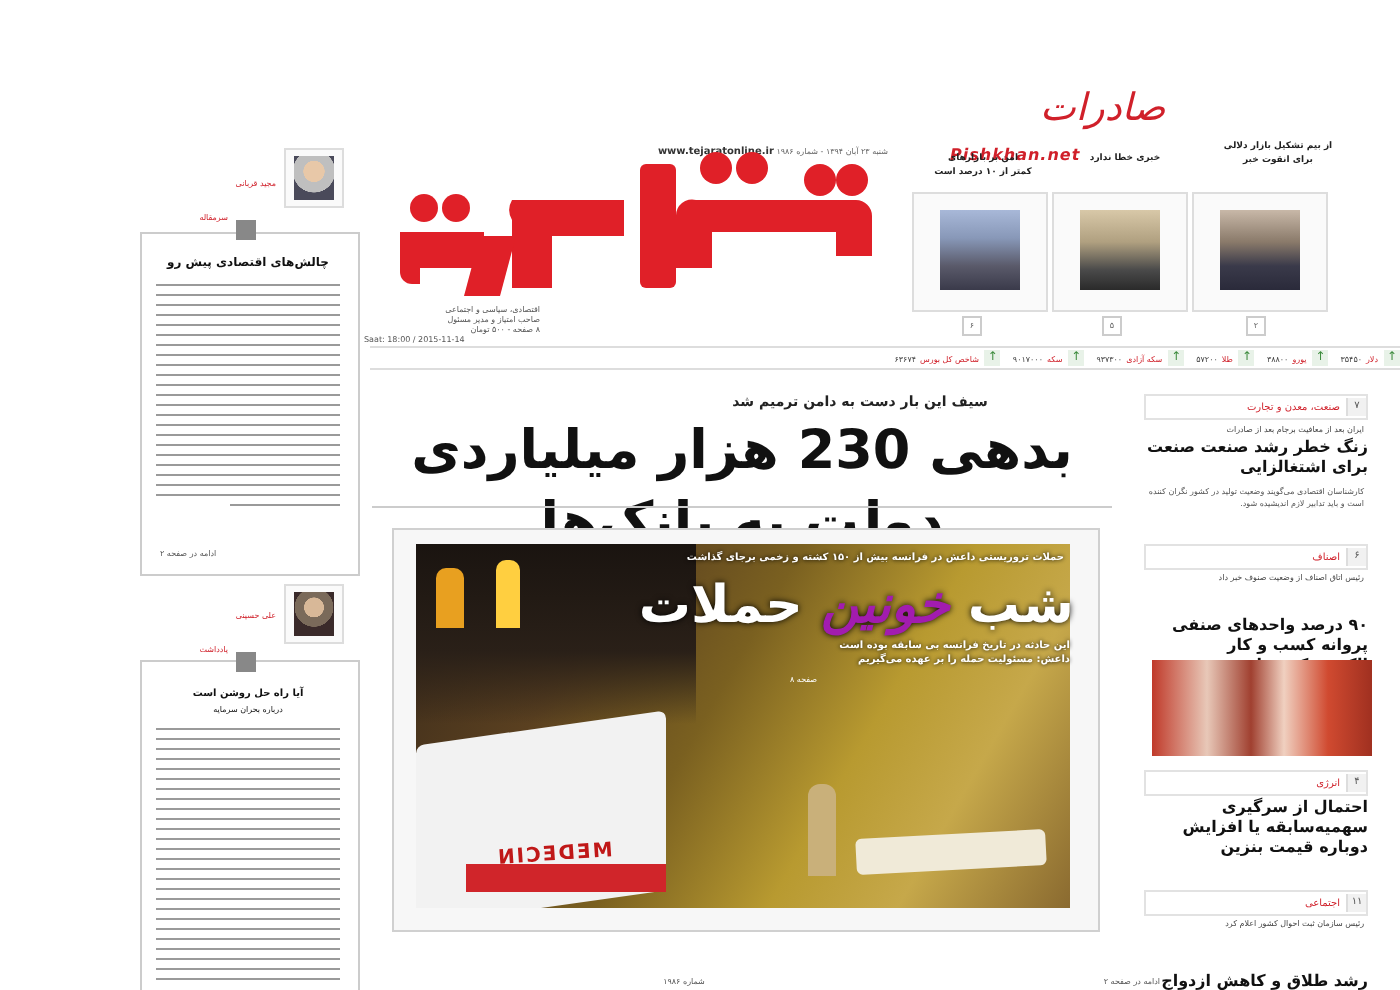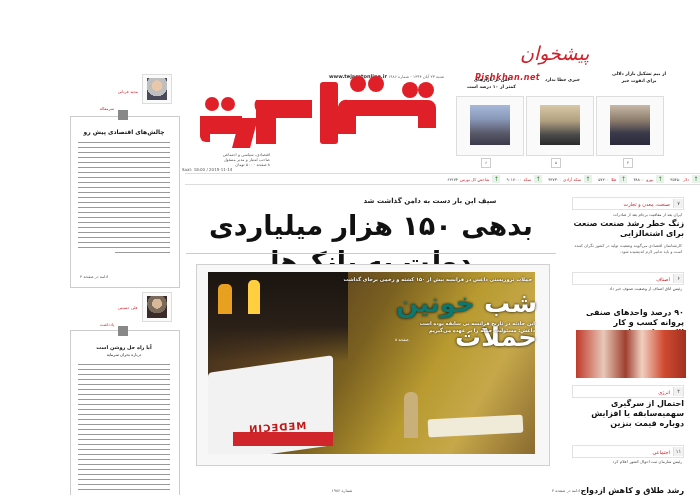--- a/index.html
+++ b/index.html
@@ -28,21 +28,21 @@
   .photo .amb { position:absolute; left:0; top:92px; width:125px; height:90px; background:#f2f2f2; transform:skewY(-8deg); border-radius:4px; }
   .photo .amb-stripe { position:absolute; left:25px; top:160px; width:100px; height:14px; background:#d0252a; }
   .photo .medecin { position:absolute; left:40px; top:150px; font-size:10px; font-weight:bold; color:#c01818; transform:rotate(-4deg) scaleX(-1); letter-spacing:1px; }
   .photo .crowd { position:absolute; left:0; top:0; width:140px; height:90px; background:linear-gradient(180deg,#1a1410,#2a2018 60%,transparent); }
   .photo .p1 { position:absolute; left:10px; top:12px; width:14px; height:30px; background:#e8a020; border-radius:5px 5px 0 0; }
   .photo .p2 { position:absolute; left:40px; top:8px; width:12px; height:34px; background:#ffcf40; border-radius:5px 5px 0 0; }
   .photo .p3 { position:absolute; left:196px; top:120px; width:14px; height:46px; background:#c9b07a; border-radius:6px 6px 0 0; }
   .photo .sheet { position:absolute; left:220px; top:145px; width:95px; height:18px; background:#f0ead8; border-radius:3px; transform:rotate(-3deg); }
   .photo-kicker { left:212px; top:276px; width:320px; font-size:5px; font-weight:bold; color:#fff; text-align:right; text-shadow:0 0 2px #000; }
   .photo-title { left:312px; top:286px; width:225px; font-size:26px; font-weight:900; color:#fff; text-align:right; direction:rtl; text-shadow:0 0 3px #000; line-height:34px; }
-  .photo-title .red { color:#0f766e; }
+  .photo-title .red { color:#a21caf;font-style:italic; }
   .photo-sub { left:330px; top:320px; width:205px; font-size:5px; line-height:7px; color:#fff; text-align:right; font-weight:bold; text-shadow:0 0 2px #000; }
   .photo-page { left:395px; top:337px; font-size:4px; color:#fff; }
   
   .teaser-box { width:66px; height:58px; border:1px solid #ddd; background:#fafafa; }
   .teaser-img { width:40px; height:40px; }
   .teaser-title { font-size:4.5px; line-height:7px; color:#222; text-align:center; direction:rtl; font-weight:bold; }
   .page-num { width:8px; height:8px; border:1px solid #ccc; font-size:4px; text-align:center; line-height:8px; color:#666; }
   .pishkhan { left:520px; top:42px; font-size:19px; color:#d0202a; font-family:"DejaVu Serif", serif; font-style:italic; }
   .pish-url { left:475px; top:73px; font-size:8px; color:#d0202a; font-weight:bold; letter-spacing:0.5px; font-style:italic; }
   
@@ -95,21 +95,21 @@
   </svg>
 </div>
 
 <div class="abs subtitle rtl">
   <div>اقتصادی، سیاسی و اجتماعی</div>
   <div>صاحب امتیاز و مدیر مسئول</div>
   <div>۸ صفحه - ۵۰۰ تومان</div>
   <div style="direction:ltr;text-align:left">Saat: 18:00 / 2015-11-14</div>
 </div>
 
-<div class="abs pishkhan">پیشخوان</div>
+<div class="abs pishkhan">صادرات</div>
 <div class="abs pish-url">Pishkhan.net</div>
 
 <div class="abs" style="left:604px;top:70px;width:70px;">
   <div class="teaser-title">
     <div>از بیم تشکیل بازار دلالی</div>
       <div>برای انقوت خبر</div>
   </div>
 </div>
 <div class="abs teaser-box" style="left:596px;top:96px;">
   <div class="teaser-img" style="margin:8px 13px;background:linear-gradient(180deg,#c8b8a8 0%,#8a7a6a 40%,#3a3a4a 70%,#2a2a3a 100%);"></div>
@@ -163,22 +163,22 @@
     <span class="lbl">سکه</span>
     <span>۹۰۱۷۰۰۰</span>
   </div>
   <div class="tick">
     <span class="arr">↑</span>
     <span class="lbl">شاخص کل بورس</span>
     <span>۶۳۶۷۴</span>
   </div>
 </div>
 
-<div class="abs kicker rtl">سیف این بار دست به دامن گذاشت شد</div>
-<div class="abs headline">بدهی ۱۵۰ هزار میلیاردی دولت به بانک‌ها</div>
+<div class="abs kicker rtl">سیف این بار دست به دامن ترمیم شد</div>
+<div class="abs headline">بدهی 230 هزار میلیاردی دولت به بانک‌ها</div>
 <div class="abs hl-sep"></div>
 
 <div class="abs photo-frame"></div>
 <div class="abs photo">
   <div class="crowd"></div>
   <div class="p1"></div>
   <div class="p2"></div>
   <div class="amb"></div>
   <div class="amb-stripe"></div>
   <div class="medecin">MEDECIN</div>

